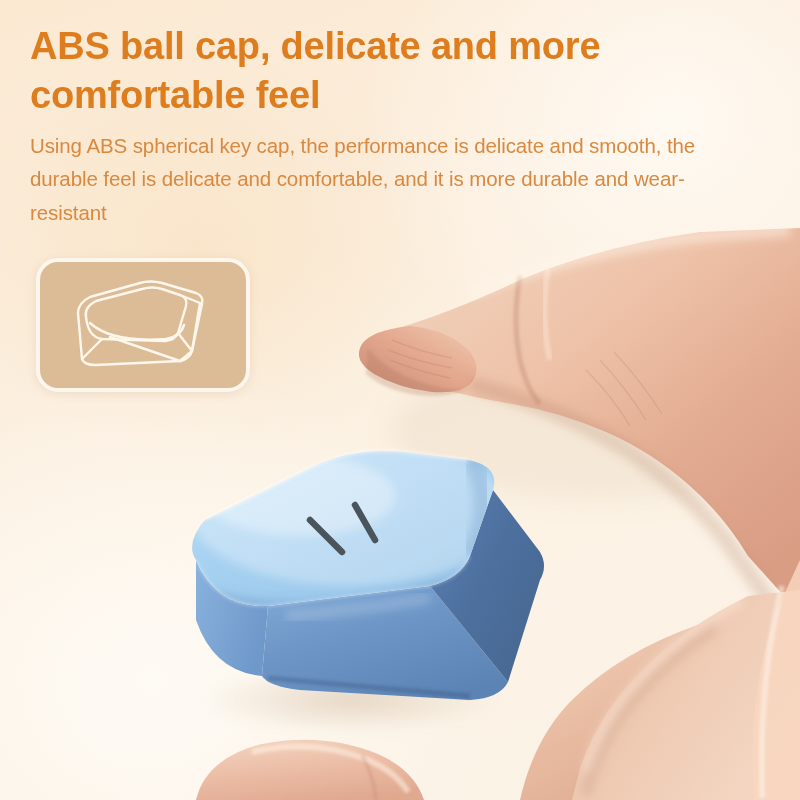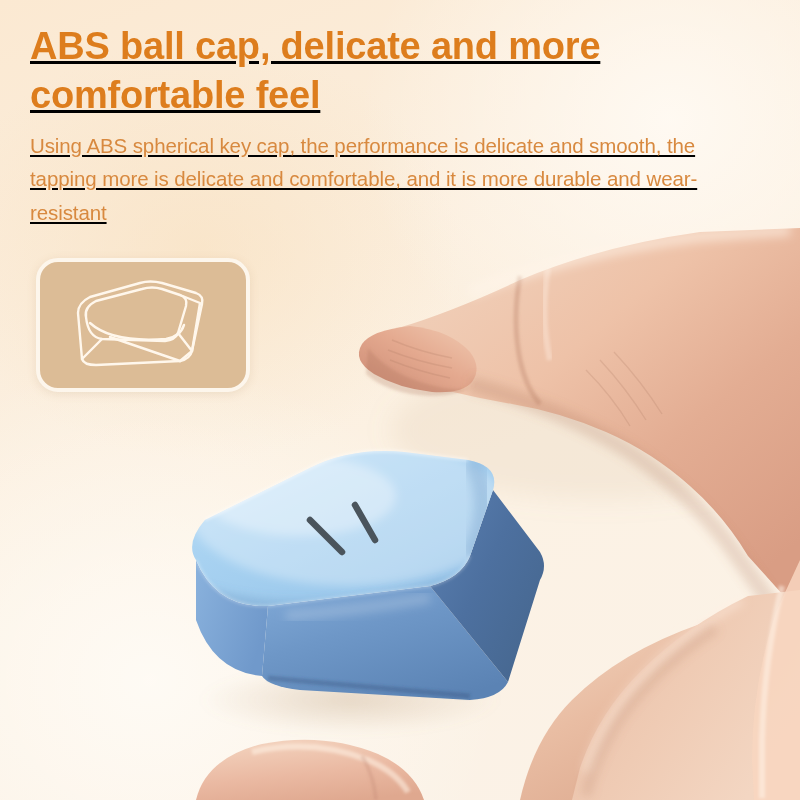--- a/index.html
+++ b/index.html
@@ -38,21 +38,20 @@
     background: radial-gradient(closest-side, rgba(248,223,188,.55), rgba(248,223,188,0));
   }
 
   
   .text-block {
     position: absolute;
     left: 30px;
     top: 22px;
     width: 715px;
     z-index: 6;
-    text-decoration: underline;
   }
   .headline {
     margin: 0;
     font-size: 38px;
     line-height: 1.28;
     font-weight: 700;
     letter-spacing: -0.2px;
     color: #dd7d1d;
   }
   .subcopy {
@@ -280,21 +279,21 @@
         <g stroke="#4a545c" stroke-width="6.5" stroke-linecap="round">
           <line x1="310" y1="520" x2="342" y2="552"></line>
           <line x1="355" y1="505" x2="375" y2="540"></line>
         </g>
       </g>
     </svg>
   </div>
 
   <div class="text-block">
     <h1 class="headline">ABS ball cap, delicate and more comfortable feel</h1>
-    <p class="subcopy">Using ABS spherical key cap, the performance is delicate and smooth, the tapping more is delicate and comfortable, and it is more durable and wear-resistant</p>
+    <p class="subcopy">Using ABS spherical key cap, the performance is delicate and smooth, the durable feel is delicate and comfortable, and it is more durable and wear-resistant</p>
   </div>
 
   <div class="badge-wrap">
     <div class="badge-card">
       <svg width="150" height="96" viewBox="0 0 150 96">
         <g fill="none" stroke="#fff7ec" stroke-width="2.4" stroke-linejoin="round" stroke-linecap="round">
 
           <path d="M14 82 L10 36 Q10 26 22 20 L72 6 Q82 3 94 6 L128 16
                    Q136 19 134 27 L124 74 Q122 82 112 84 L28 88 Q16 88 14 82 Z"></path>
 

